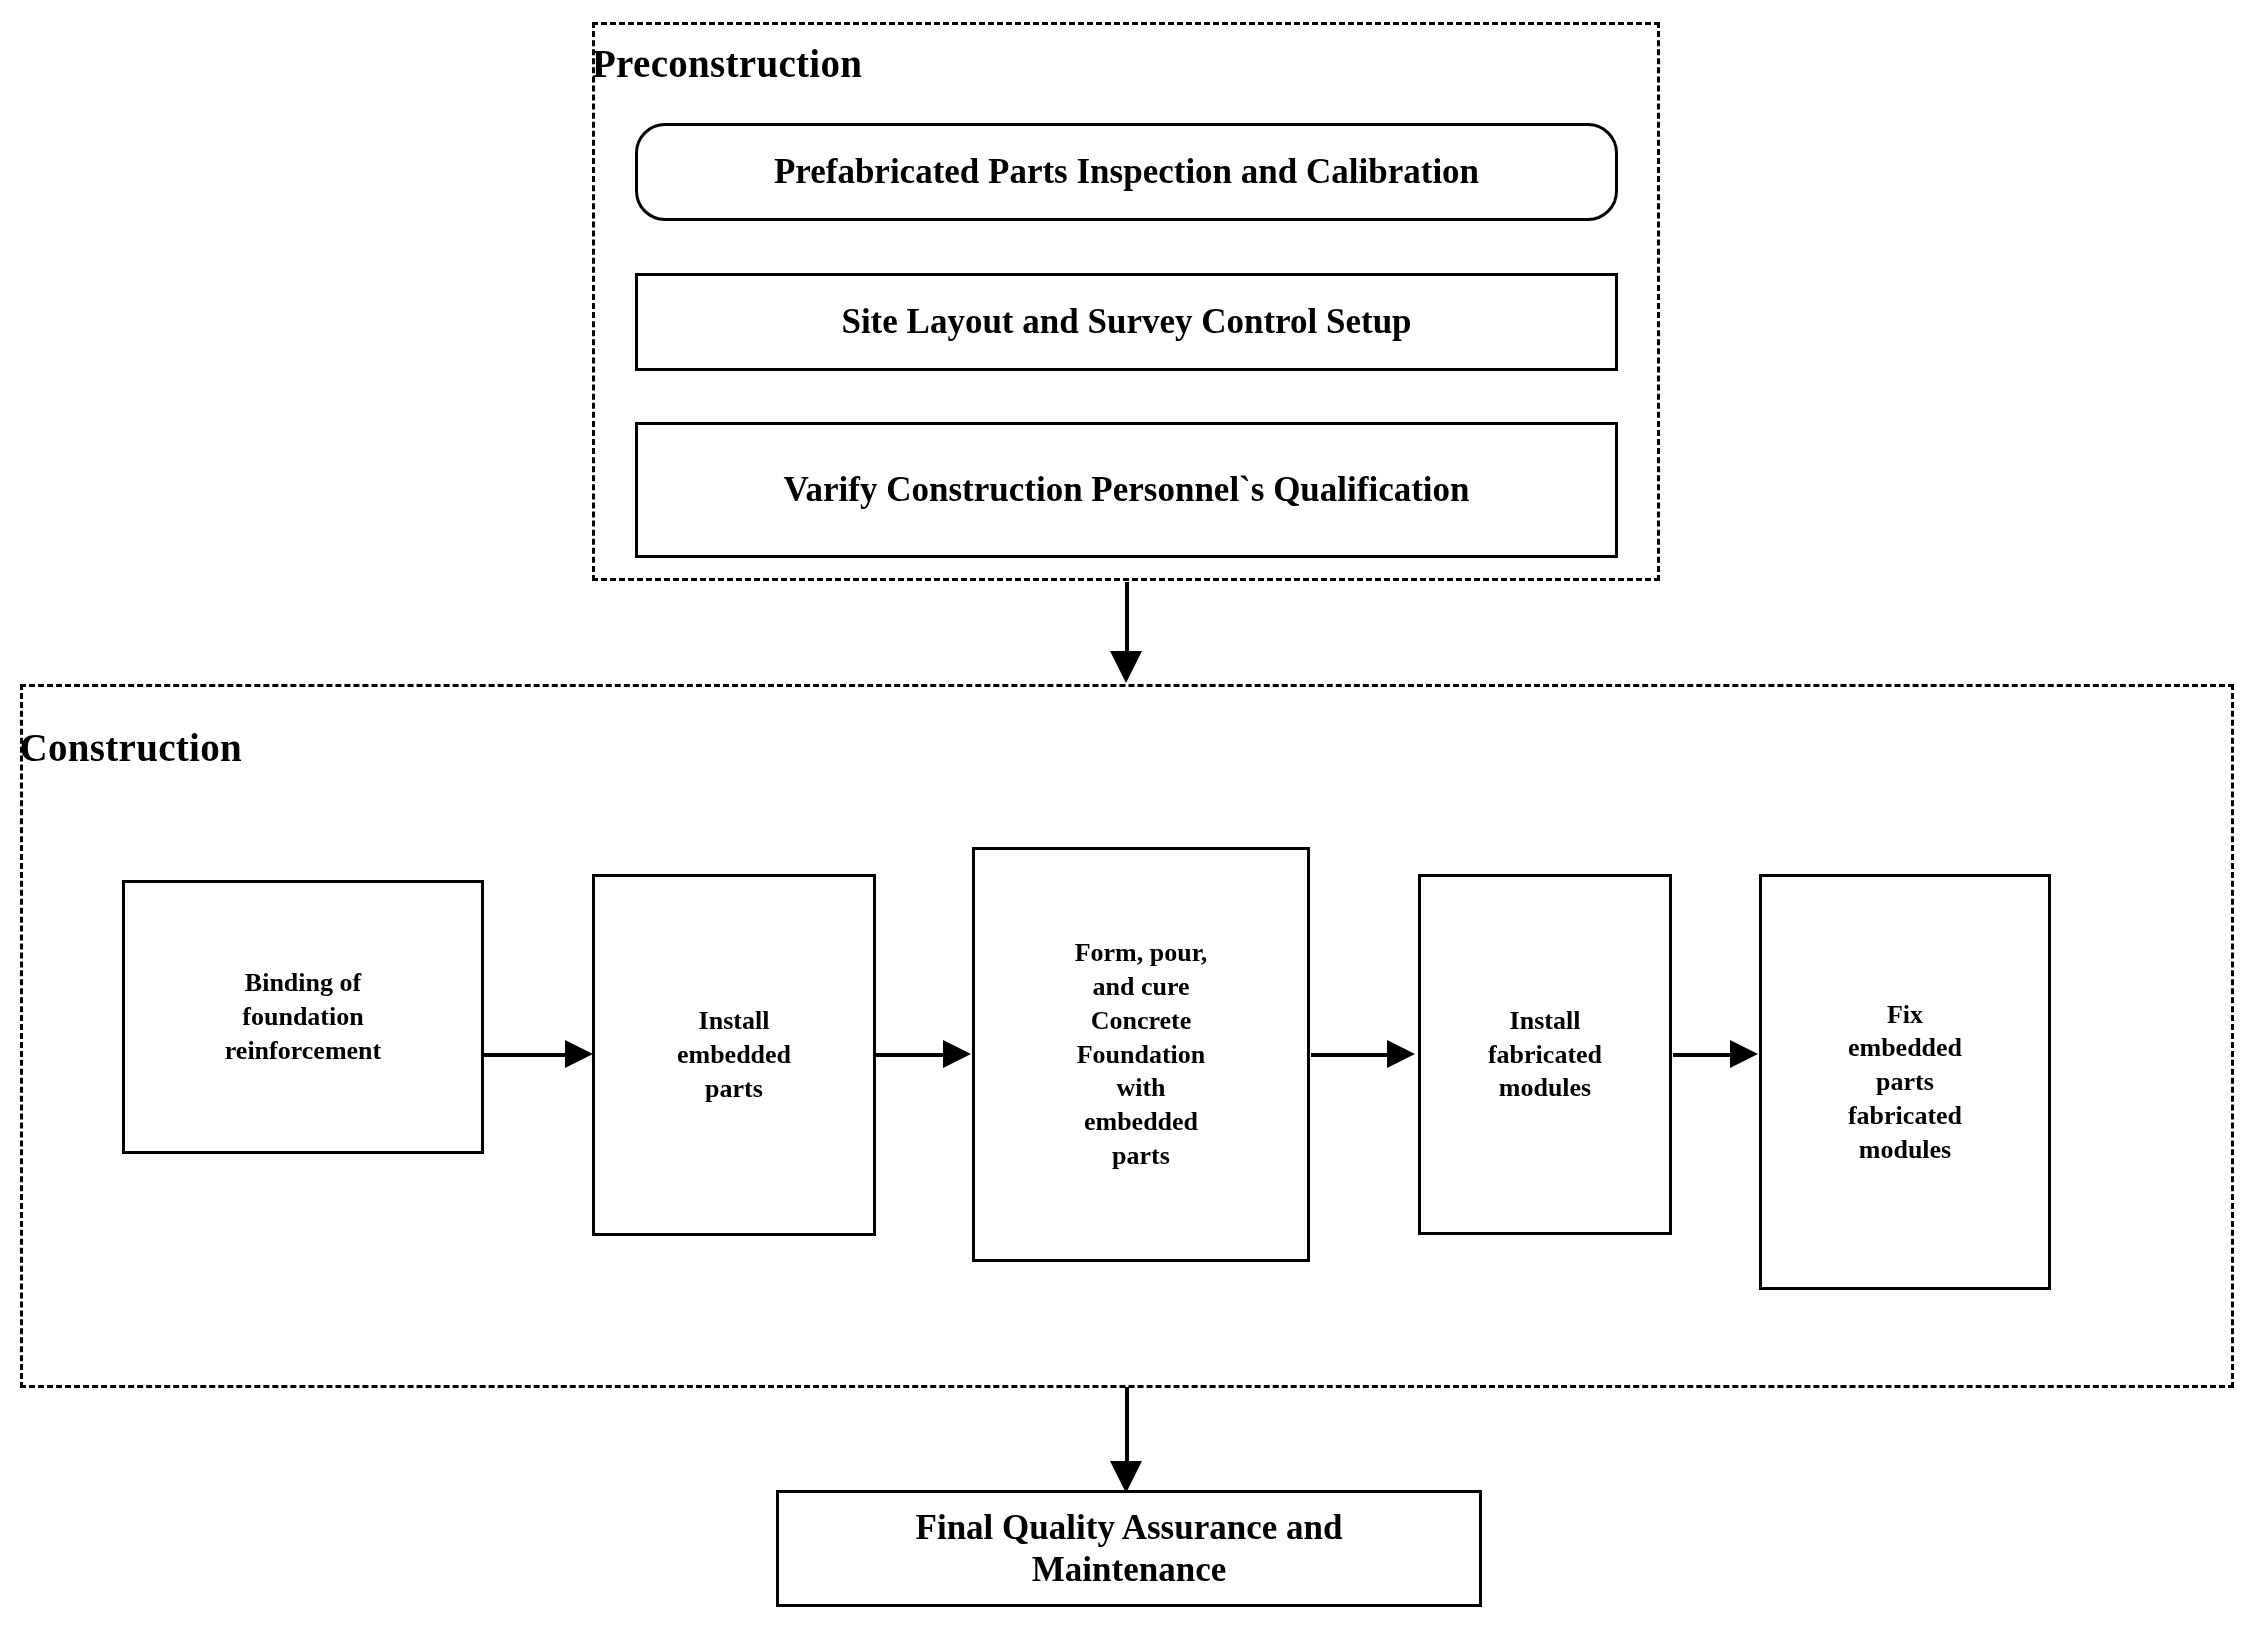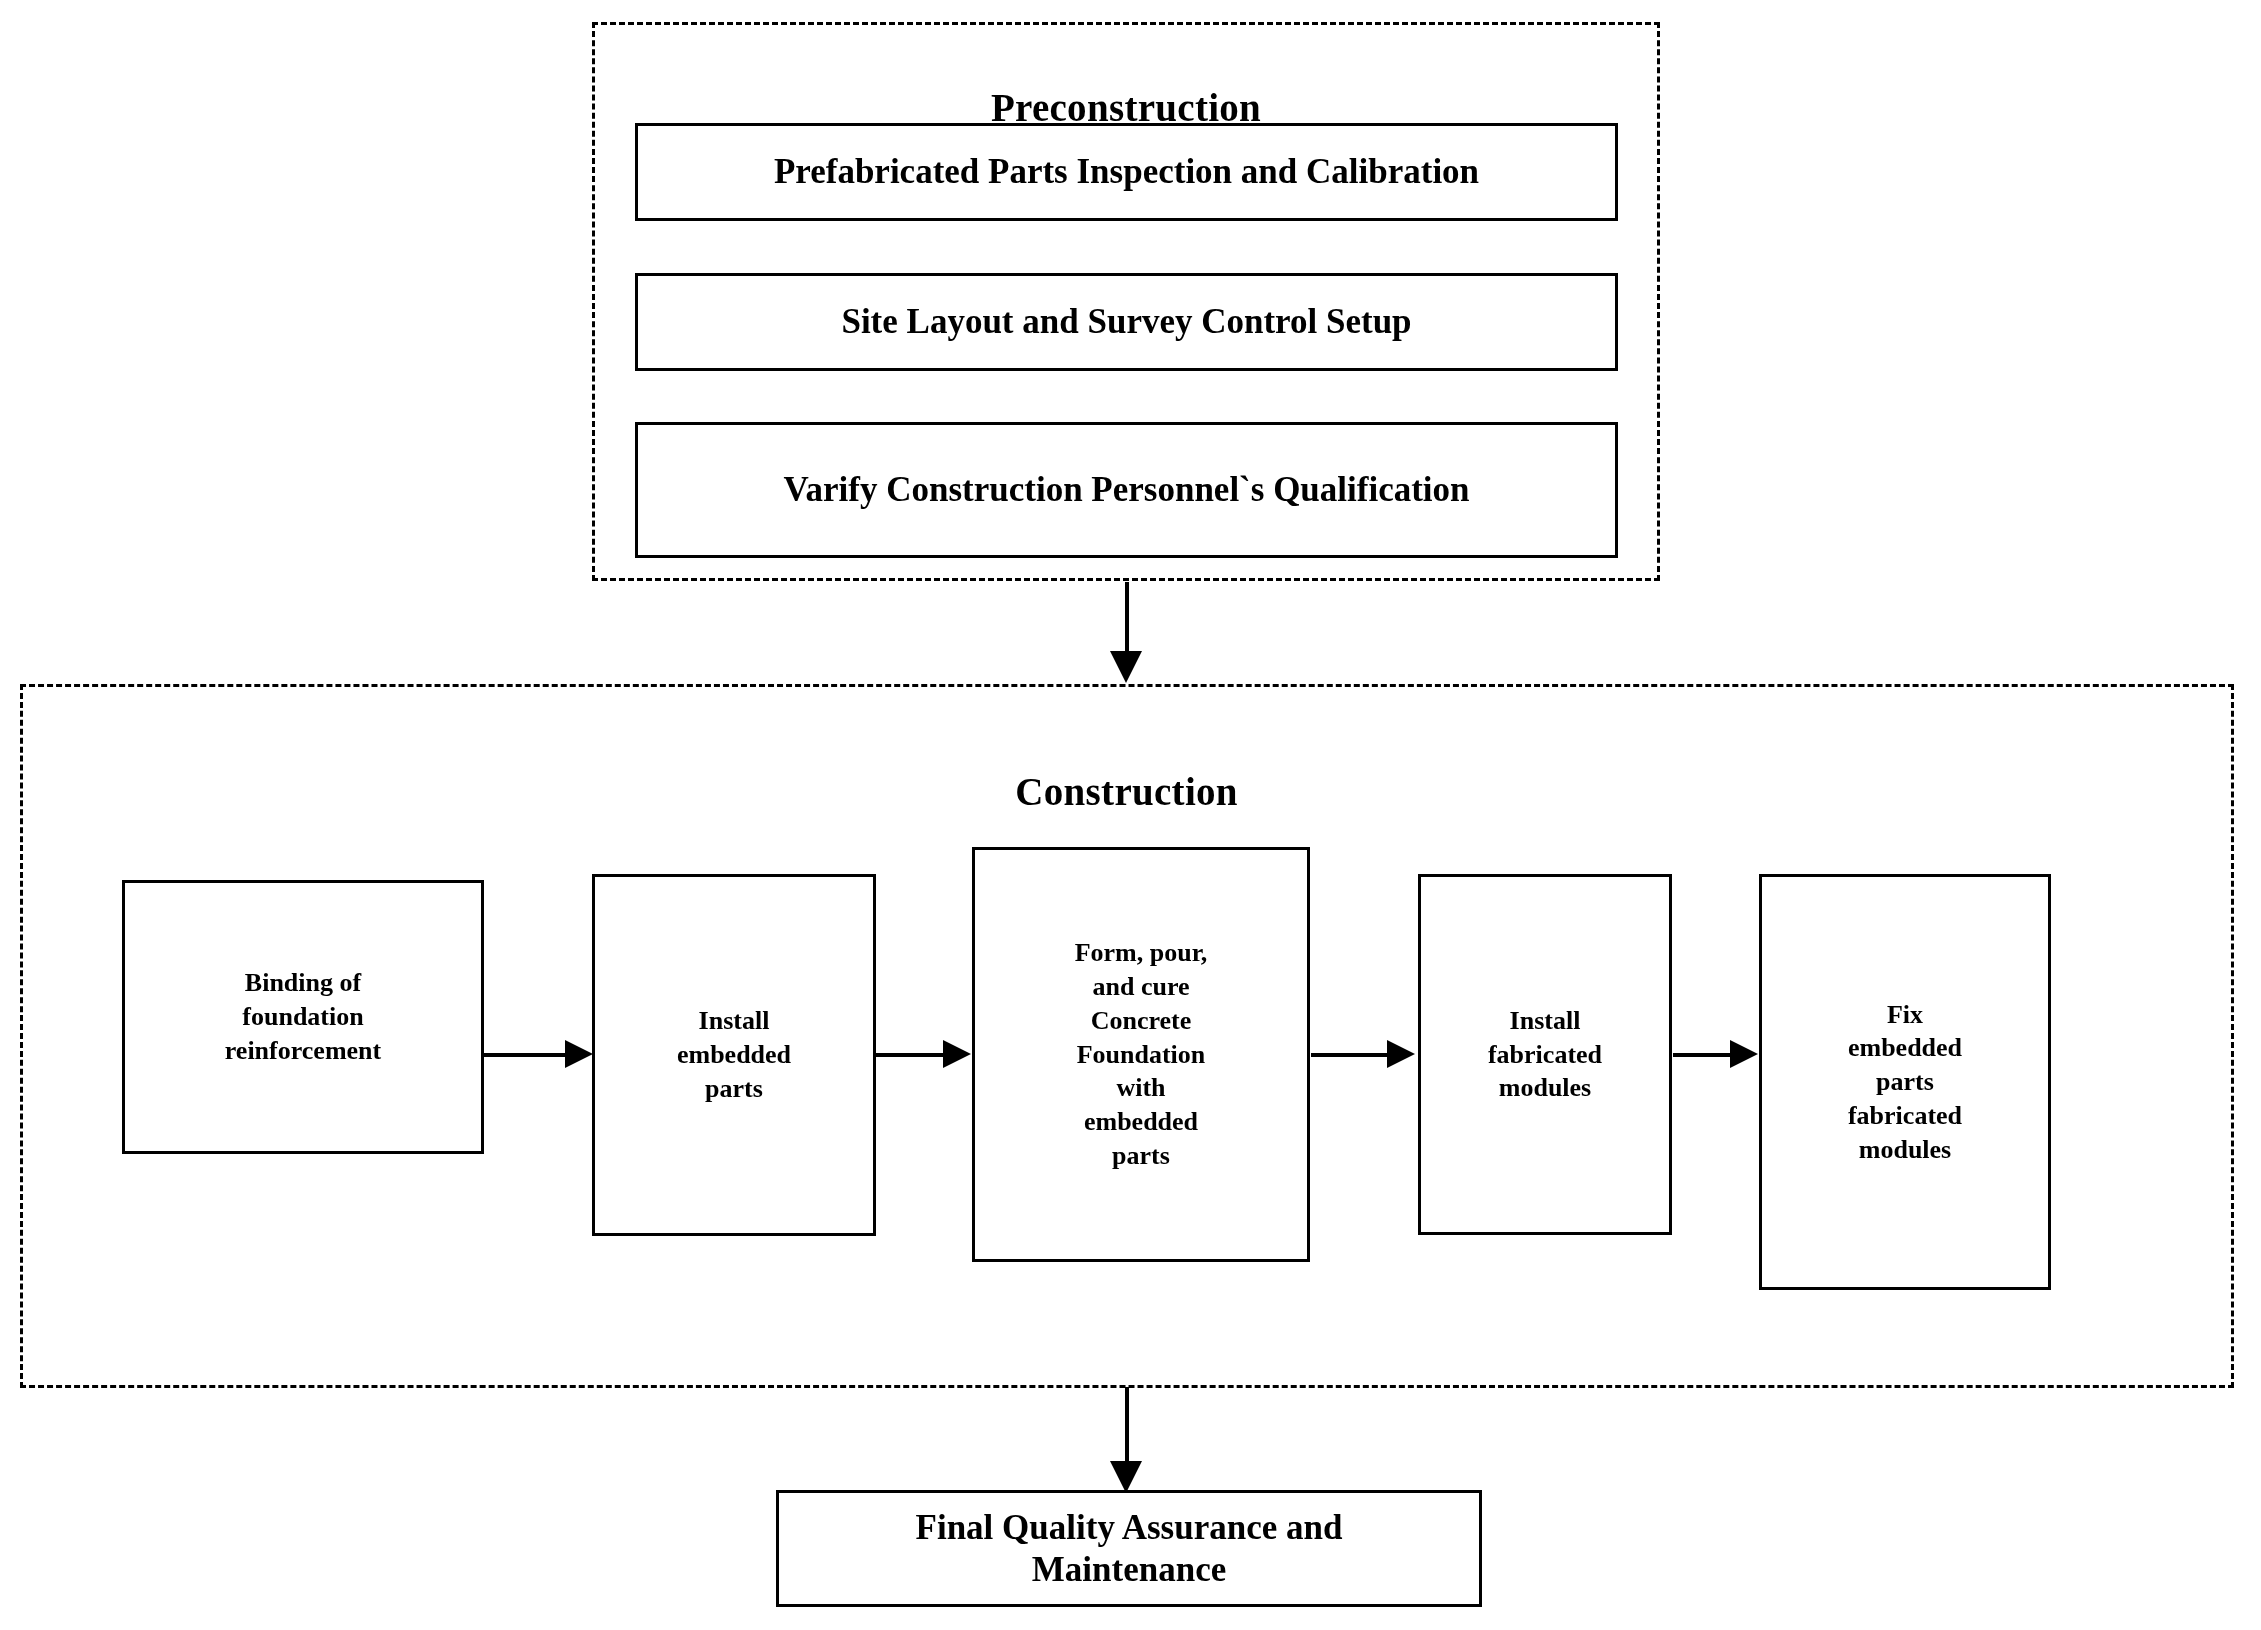--- a/index.html
+++ b/index.html
@@ -22,26 +22,25 @@
   .stage-box {
     position: absolute;
     border: 3.5px dashed #000000;
     box-sizing: border-box;
     background: transparent;
   }
   .stage-title {
     position: absolute;
     left: 0;
     right: 0;
-    text-align: center;
+    text-align: left;
     font-size: 39px;
     line-height: 1.1;
     letter-spacing: 0.3px;
     white-space: nowrap;
-    margin-top: 44px;
   }
 
   
   .task-box {
     position: absolute;
     border: 3.5px solid #000000;
     box-sizing: border-box;
     display: flex;
     align-items: center;
     justify-content: center;
@@ -87,21 +86,21 @@
 </style>
 </head>
 <body>
 
 <div id="canvas">
 
   <div class="stage-box" style="left:592px; top:22.4px; width:1068px; height:559px;"></div>
 
   <div class="stage-title" style="left:592px; width:1068px; top:43px;">Preconstruction</div>
 
-  <div class="task-box wide-box" style="left:635px; top:123px; width:983px; height:98px;">
+  <div class="task-box wide-box" style="left:635px; top:123px; width:983px; height:98px;border-radius:30px;">
     <span class="label">Prefabricated Parts Inspection and Calibration</span>
   </div>
 
   <div class="task-box wide-box" style="left:635px; top:273px; width:983px; height:98px;">
     <span class="label">Site Layout and Survey Control Setup</span>
   </div>
 
   <div class="task-box wide-box" style="left:635px; top:422px; width:983px; height:136px;">
     <span class="label">Varify Construction Personnel`s Qualification</span>
   </div>

